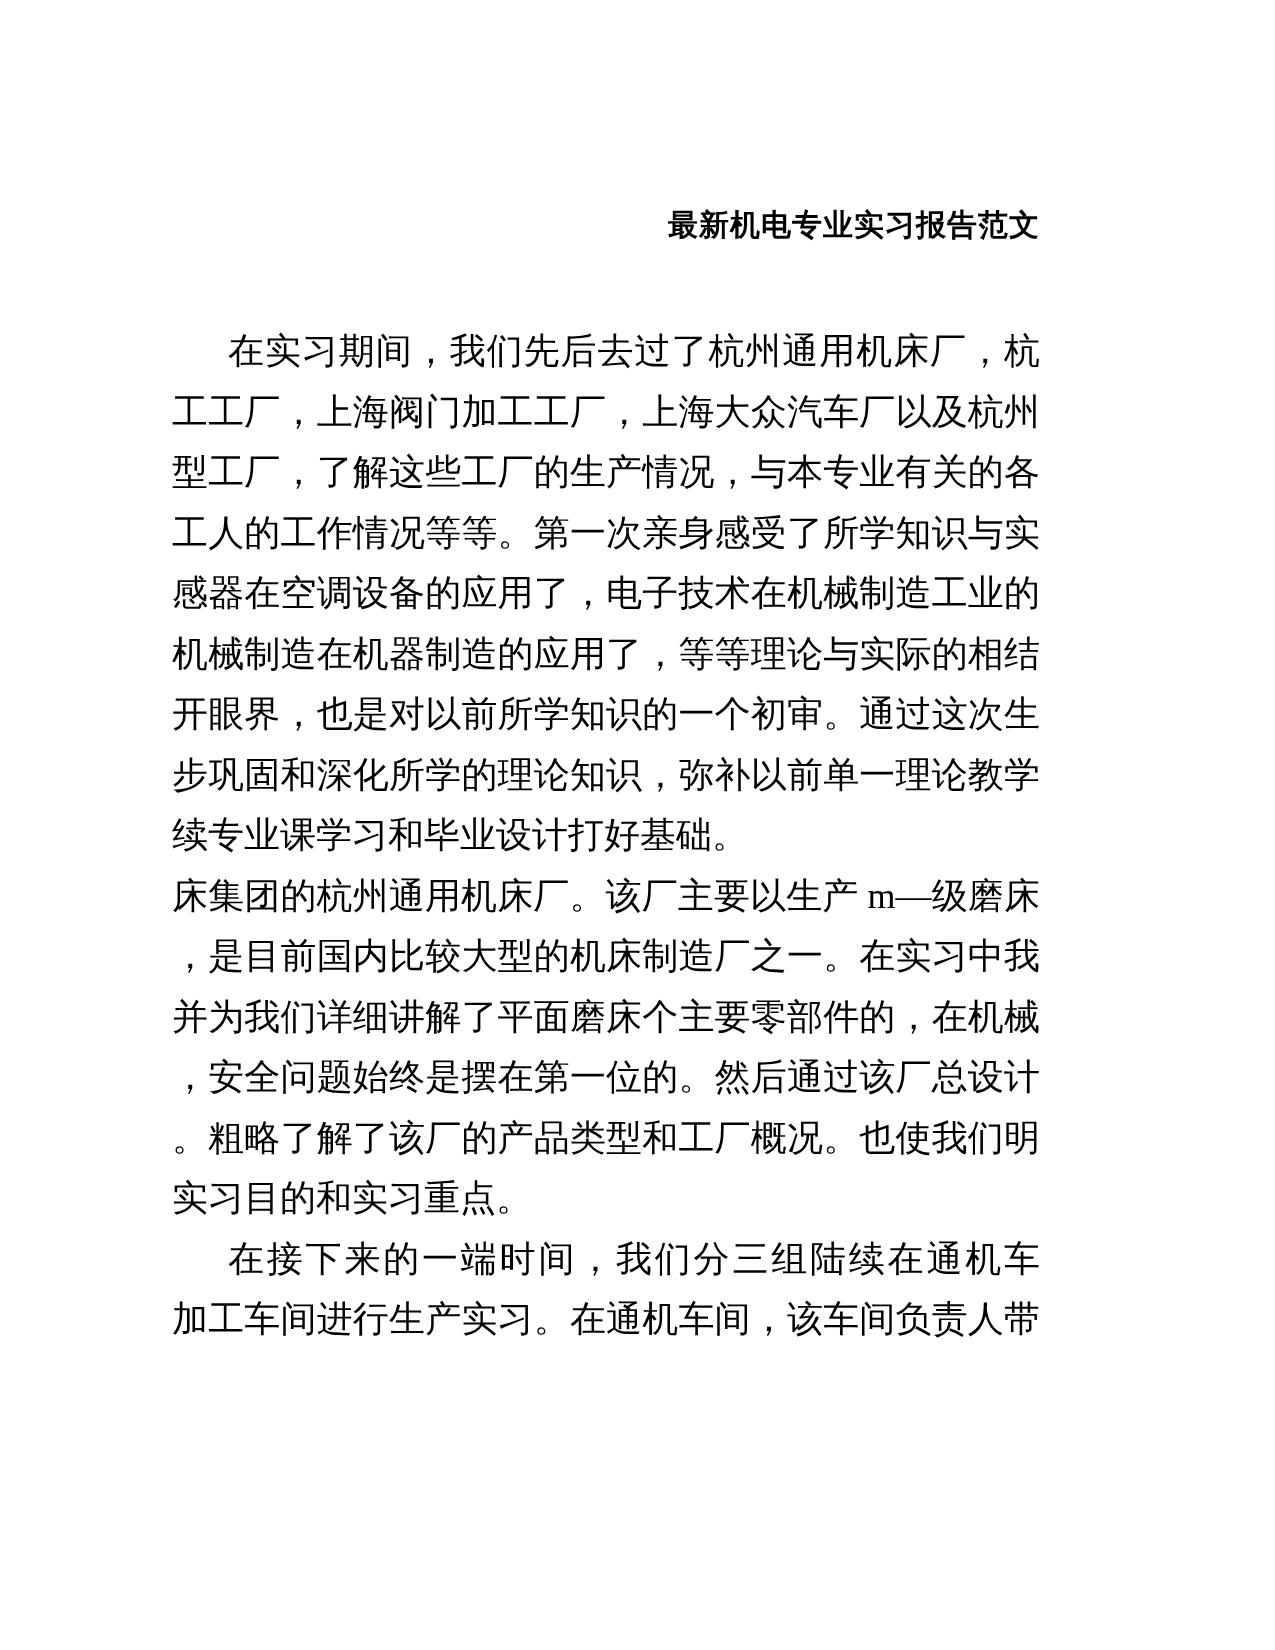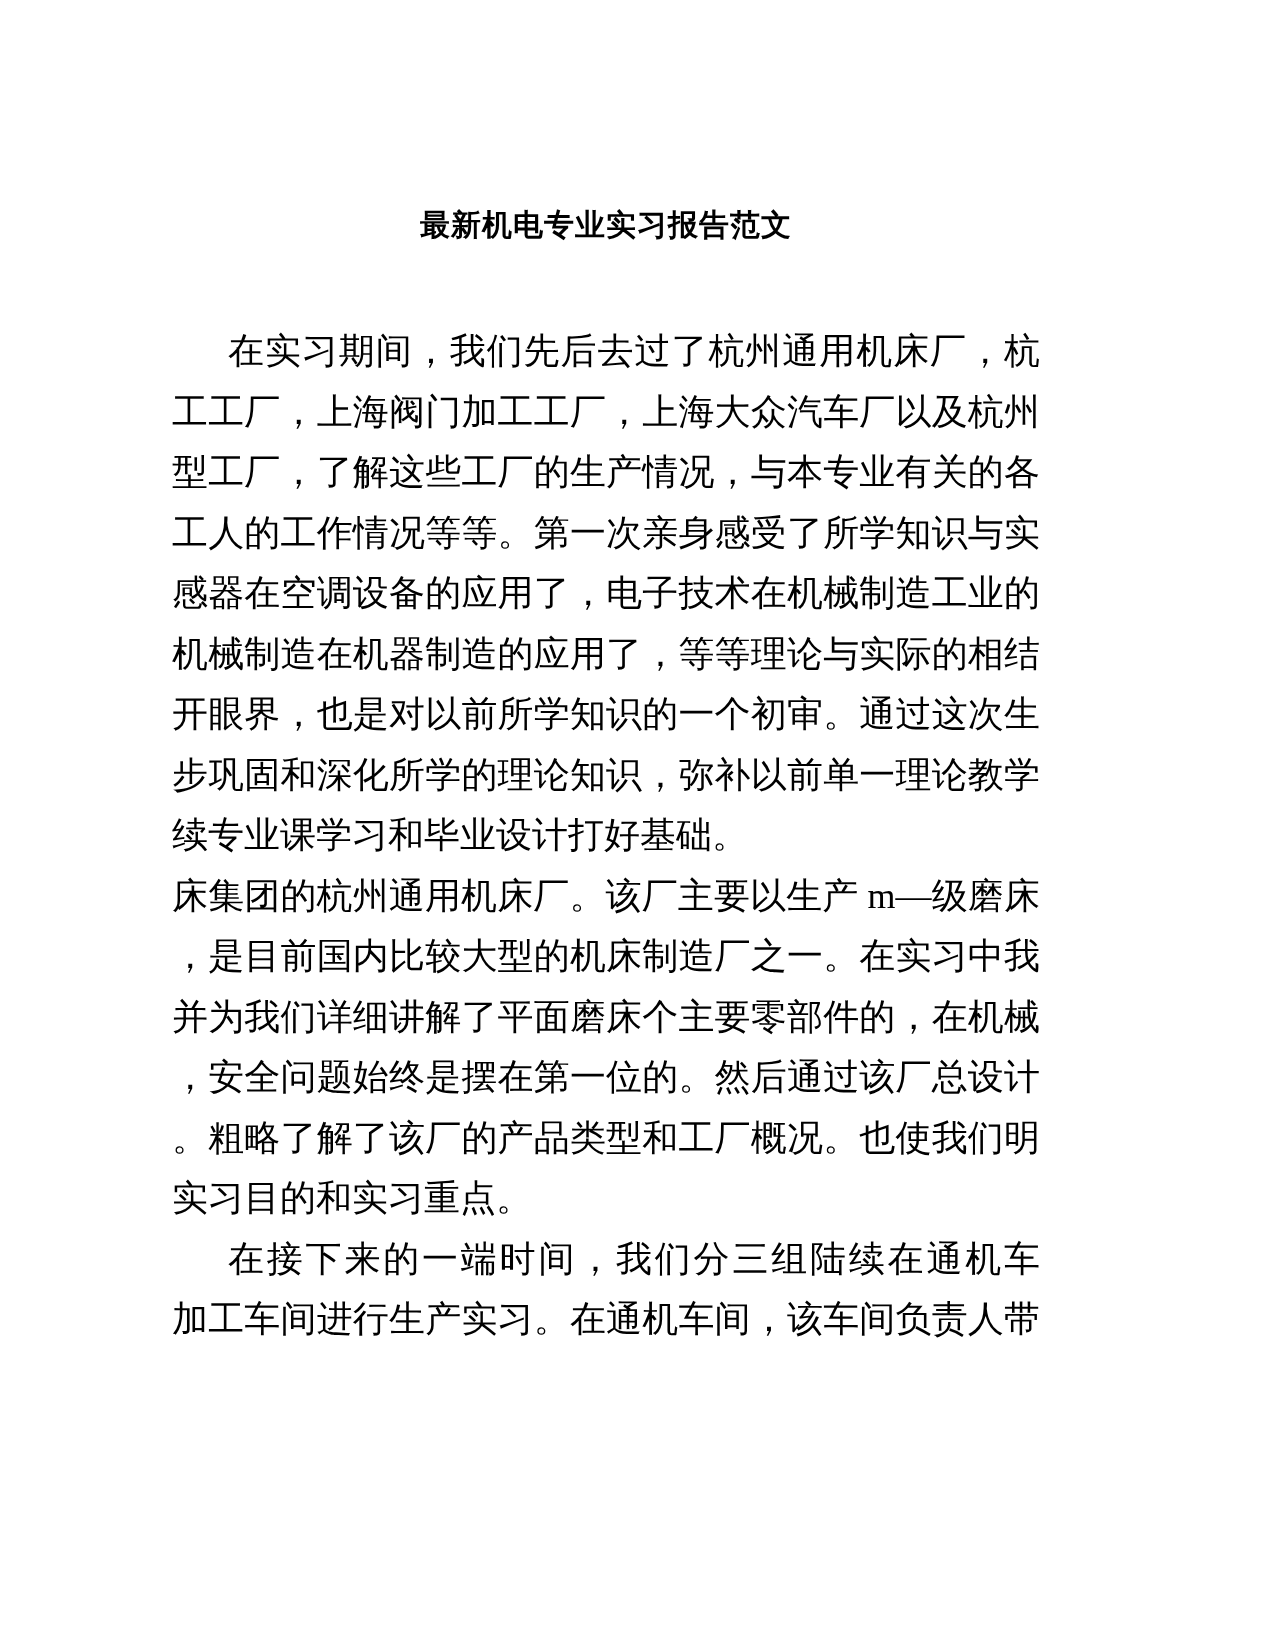--- a/index.html
+++ b/index.html
@@ -18,21 +18,21 @@
     height: 1650px;
     padding: 205px 235px 0 172px;
     background: #ffffff;
   }
   .doc-title {
     font-family: "Liberation Sans", "DejaVu Sans", sans-serif;
     font-weight: bold;
     font-size: 30px;
     line-height: 40px;
     color: #000000;
-    text-align: center;
+    text-align: right;
     margin: 0 0 76px 0;
     letter-spacing: 1px;
   }
   .body-text {
     font-family: "Liberation Serif", "DejaVu Serif", serif;
     font-size: 36px;
     color: #000000;
   }
   .para {
     margin: 0;

